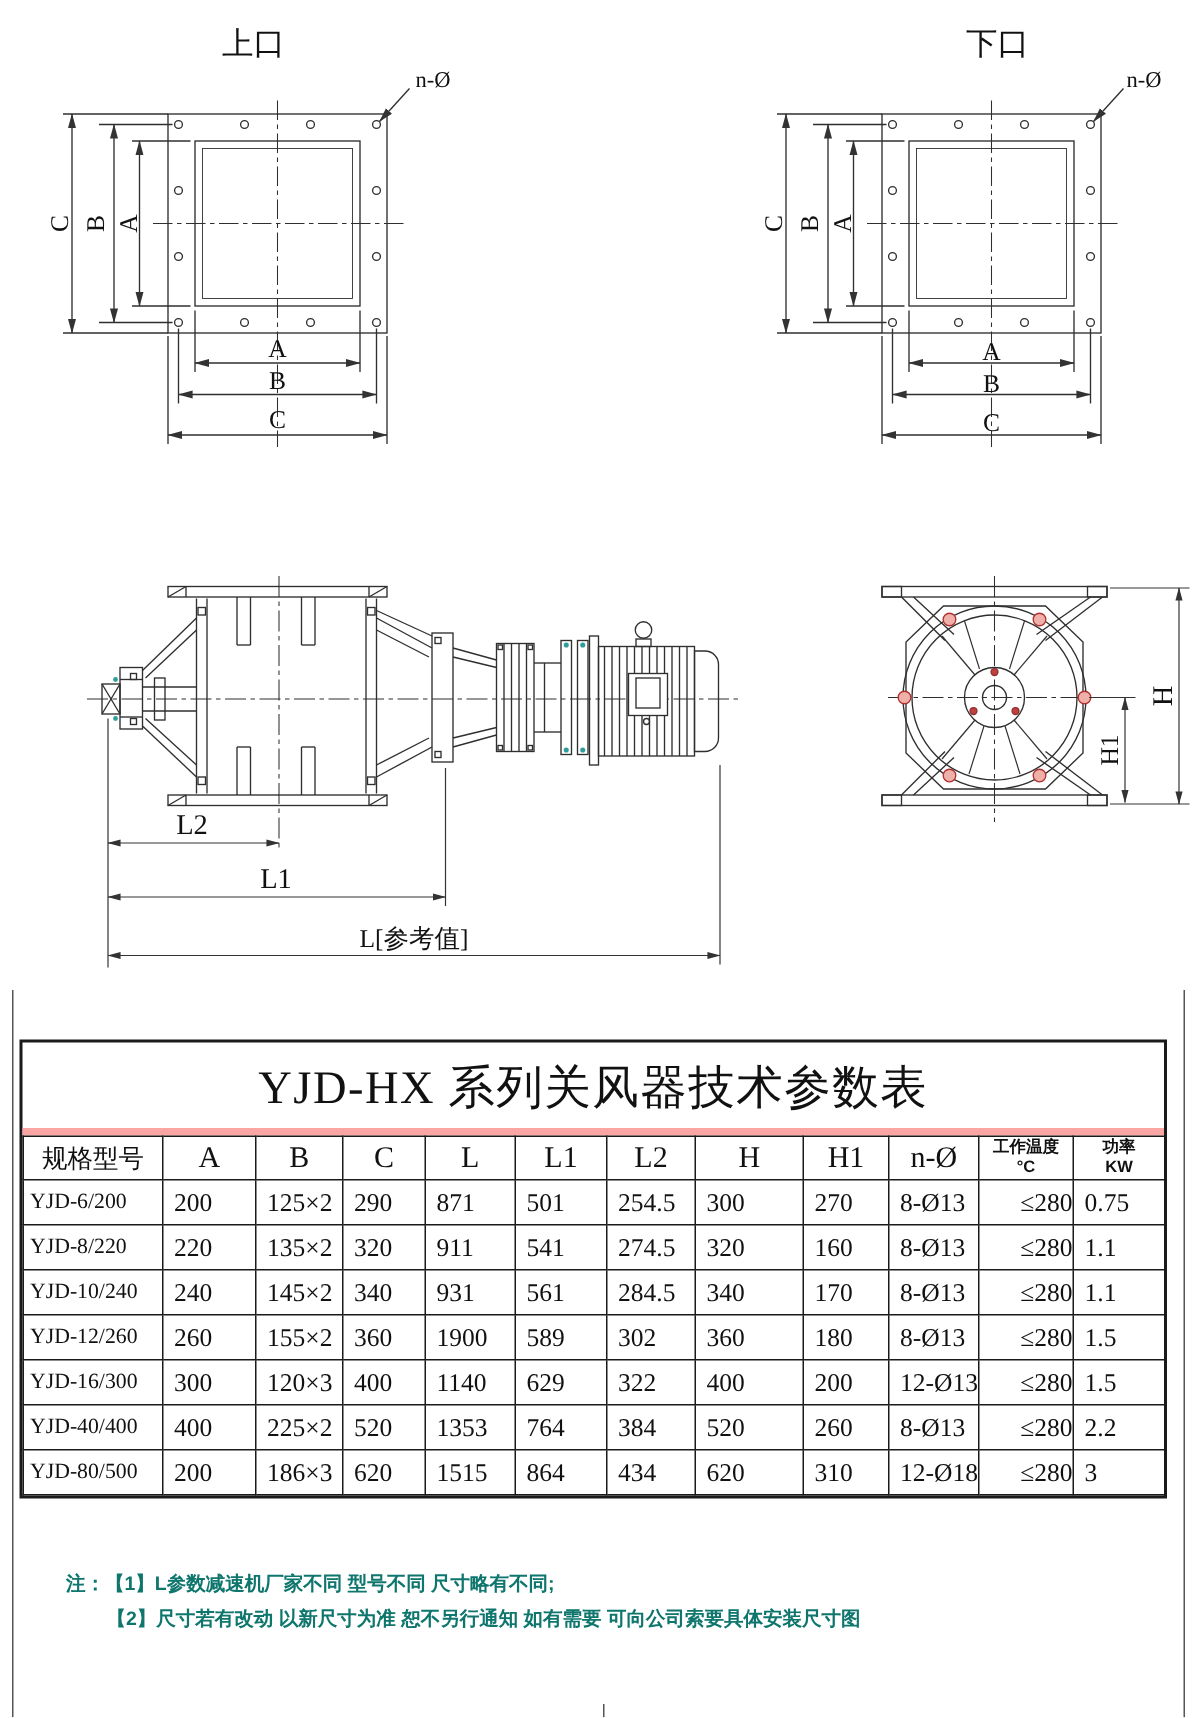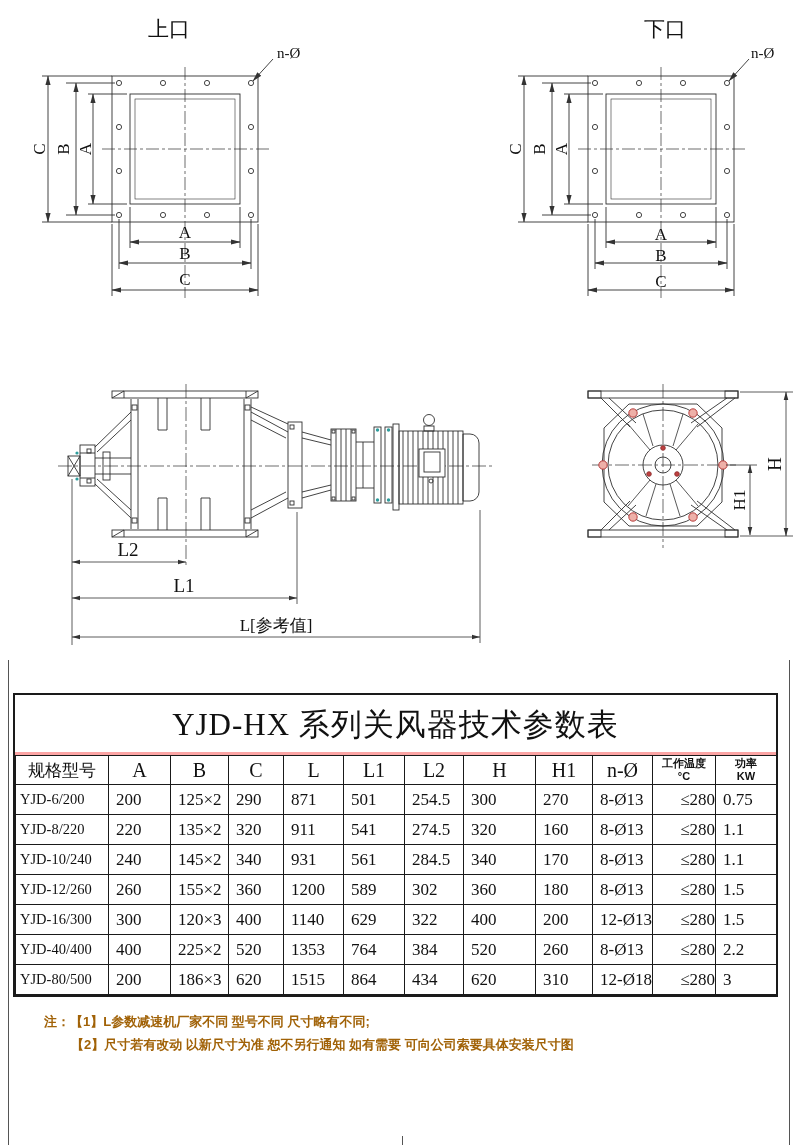--- a/index.html
+++ b/index.html
@@ -2,34 +2,34 @@
 <html><head>
 <meta charset="utf-8">
 <style>
   html,body{margin:0;padding:0;background:#fff;}
   #page{position:relative;width:800px;height:1145px;background:#ffffff;overflow:hidden;
         font-family:"Liberation Serif","DejaVu Serif",serif;color:#111;}
   svg text{font-family:"Liberation Serif","DejaVu Serif",serif;fill:#111;}
   .frame{position:absolute;background:#555;}
   
   #spec-table{position:absolute;left:13px;top:693px;width:765px;border:2px solid #1a1a1a;background:#fff;box-sizing:border-box;}
-  .tbl-title{height:57px;line-height:60px;border-bottom:3px solid #fca5a5;text-align:center;
+  .tbl-title{height:57px;line-height:60px;border-bottom:5px solid #fca5a5;text-align:center;
              font-size:31px;letter-spacing:1px;white-space:nowrap;}
   #spec-table table{border-collapse:collapse;table-layout:fixed;width:100%;}
   #spec-table th,#spec-table td{border:1px solid #1a1a1a;padding:0;overflow:hidden;white-space:nowrap;}
   #spec-table thead th{height:28px;font-weight:normal;text-align:center;font-size:20px;}
   #spec-table thead th.hd-model{font-size:17px;margin-top:23px;}
   #spec-table thead th.hd-small{font-size:11px;font-weight:bold;line-height:1.15;
         font-family:"Liberation Sans","DejaVu Sans",sans-serif;margin-top:44px;}
   #spec-table tbody td{height:29px;font-size:17px;text-align:left;padding-left:7px;}
   #spec-table tbody td.c-model{font-size:14.5px;padding-left:4px;}
   #spec-table tbody td.c-temp{text-align:right;padding-left:0;}
   
-  #notes{position:absolute;left:44px;top:1010px;font-family:"Liberation Sans","DejaVu Sans",sans-serif;
-         font-weight:bold;font-size:13px;line-height:23px;color:#a16207;white-space:nowrap;}
+  #notes{position:absolute;left:44px;top:1044px;font-family:"Liberation Sans","DejaVu Sans",sans-serif;
+         font-weight:bold;font-size:13px;line-height:23px;color:#0f766e;white-space:nowrap;}
   #notes .ln2{margin-left:27px;}
 </style>
 </head>
 <body>
 
 <div id="page">
 
   
   <svg id="drawings" width="800" height="690" viewBox="0 0 800 690">
     <defs>
@@ -386,21 +386,21 @@
             <td class="c-num">170</td>
             <td class="c-num">8-Ø13</td>
             <td class="c-temp">≤280</td>
             <td class="c-num">1.1</td>
           </tr>
           <tr>
             <td class="c-model">YJD-12/260</td>
             <td class="c-num">260</td>
             <td class="c-num">155×2</td>
             <td class="c-num">360</td>
-            <td class="c-num">1200</td>
+            <td class="c-num">1900</td>
             <td class="c-num">589</td>
             <td class="c-num">302</td>
             <td class="c-num">360</td>
             <td class="c-num">180</td>
             <td class="c-num">8-Ø13</td>
             <td class="c-temp">≤280</td>
             <td class="c-num">1.5</td>
           </tr>
           <tr>
             <td class="c-model">YJD-16/300</td>

